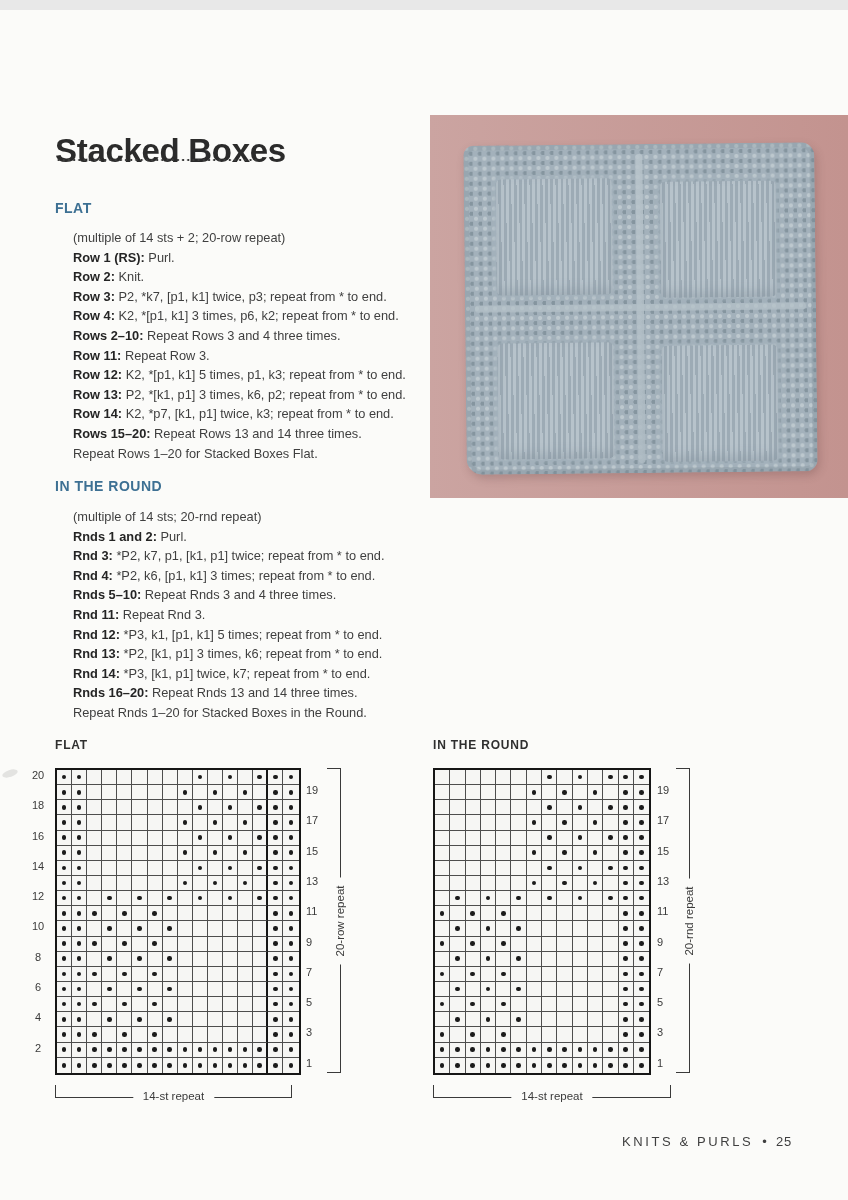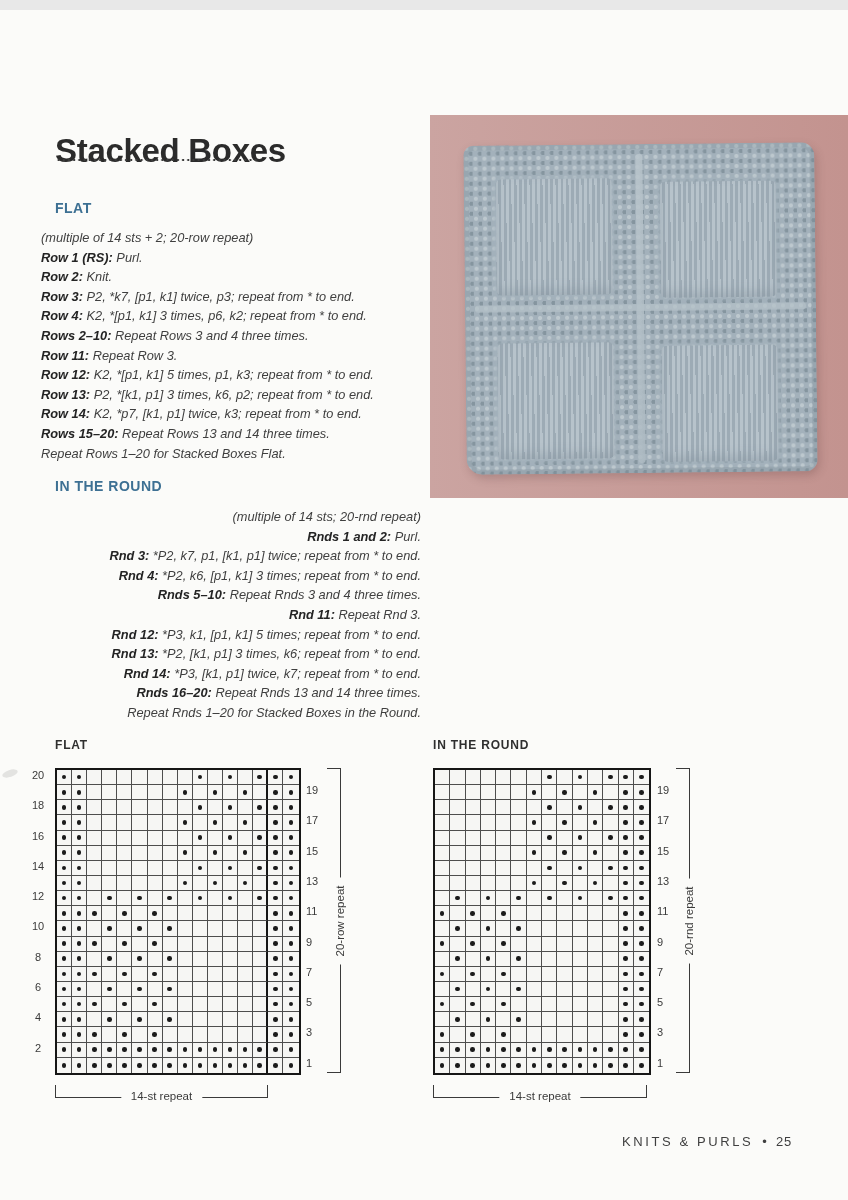--- a/index.html
+++ b/index.html
@@ -18,23 +18,23 @@
   
   .title{position:absolute;left:55px;top:100px;font-size:33px;font-weight:600;color:#2b2b2b;letter-spacing:-0.3px;}
   .dotted-rule{position:absolute;left:56px;top:148px;width:204px;height:4px;
     background-image:radial-gradient(circle,#3c3c3c 1.1px,transparent 1.45px);
     background-size:5.2px 4px;background-position:0 50%;background-repeat:repeat-x;}
 
   
   .sec-heading{position:absolute;left:55px;font-size:14px;font-weight:bold;color:var(--teal);letter-spacing:0.5px;}
   .sec-heading.flat{top:190px;}
   .sec-heading.round{top:468px;}
-  .ilines{position:absolute;left:41px;width:380px;font-style:italic;}
+  .ilines{position:absolute;left:73px;width:380px;}
   .ilines.flat{top:218px;}
-  .ilines.round{top:497px;text-align:right;}
+  .ilines.round{top:497px;}
   .iline{font-size:12.8px;line-height:19.6px;color:var(--ink);}
   .iline b{color:#242424;}
 
   
   .photo{position:absolute;left:430px;top:105px;width:418px;height:383px;
     background:linear-gradient(90deg,#cba4a1,#c3938f);}
   .swatch{position:absolute;left:35px;top:29px;width:351px;height:329px;
     background-color:#a3b1bb;
     background-image:
       radial-gradient(circle at 3px 3px,#bdc8ce 1.9px,transparent 2.3px),
@@ -76,21 +76,21 @@
   .chart.flat .right-nums{left:280px;width:22px;text-align:left;}
   .chart.round .right-nums{left:224px;width:22px;text-align:left;}
   .vbracket{position:absolute;top:30px;width:13px;height:303px;
     border-top:1.5px solid var(--bracket);border-right:1.5px solid var(--bracket);border-bottom:1.5px solid var(--bracket);}
   .chart.flat .vbracket{left:301px;}
   .chart.round .vbracket{left:243px;}
   .vbracket span{position:absolute;right:0;top:50%;transform:translate(50%,-50%) rotate(180deg);
     writing-mode:vertical-rl;background:var(--page-bg);padding:8px 0;
     font-size:11.5px;color:#3a3a3a;white-space:nowrap;}
   .hbracket{position:absolute;top:347px;height:12px;
-    border-left:1.5px solid var(--bracket);border-right:1.5px solid var(--bracket);border-bottom:1.5px solid var(--bracket);}
+    border-left:1.5px solid var(--bracket);border-right:1.5px solid var(--bracket);border-bottom:1.5px solid var(--bracket);padding-left:24px;}
   .chart.flat .hbracket{left:29px;width:211px;}
   .chart.round .hbracket{left:0;width:212px;}
   .hbracket span{position:absolute;left:50%;top:100%;transform:translate(-50%,-58%);
     background:var(--page-bg);padding:0 10px;font-size:11.5px;color:#3a3a3a;white-space:nowrap;}
 
   
   .footer{position:absolute;left:622px;top:1124px;font-size:13px;color:#3f3f3f;letter-spacing:2.6px;}
   .footer .bullet{margin:0 9px;letter-spacing:0;}
   .footer .pagenum{letter-spacing:1px;}
 

